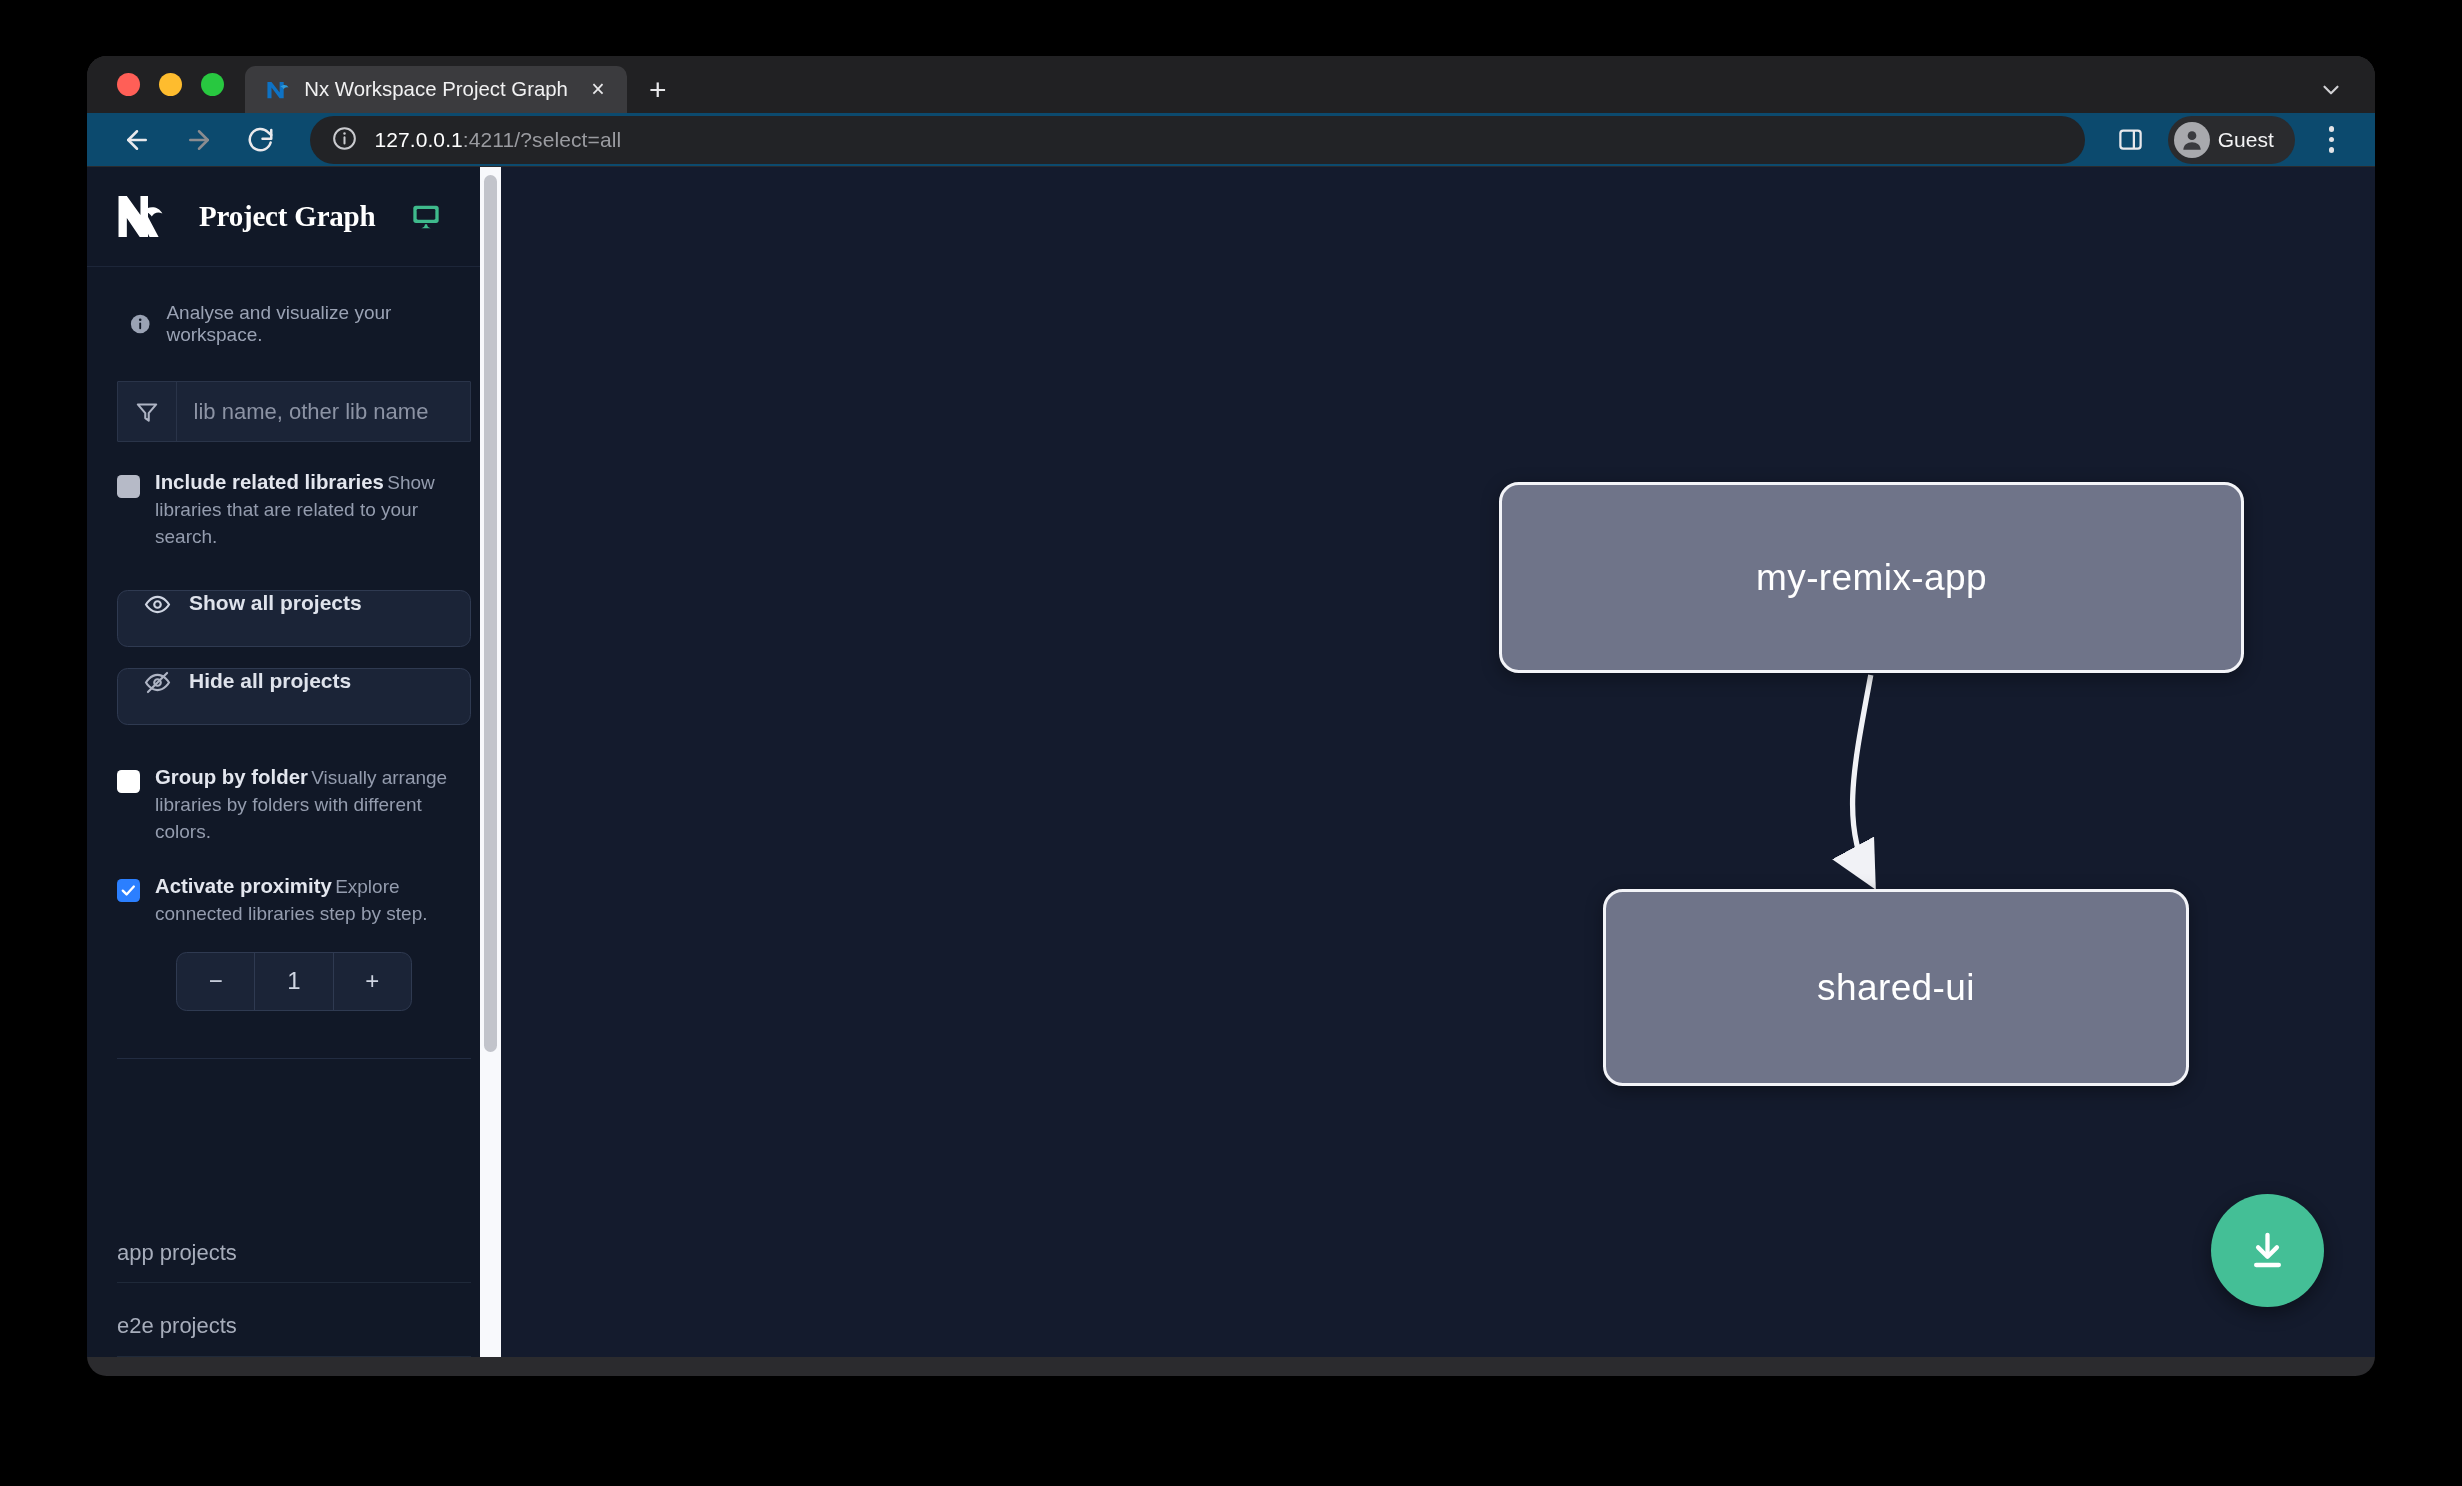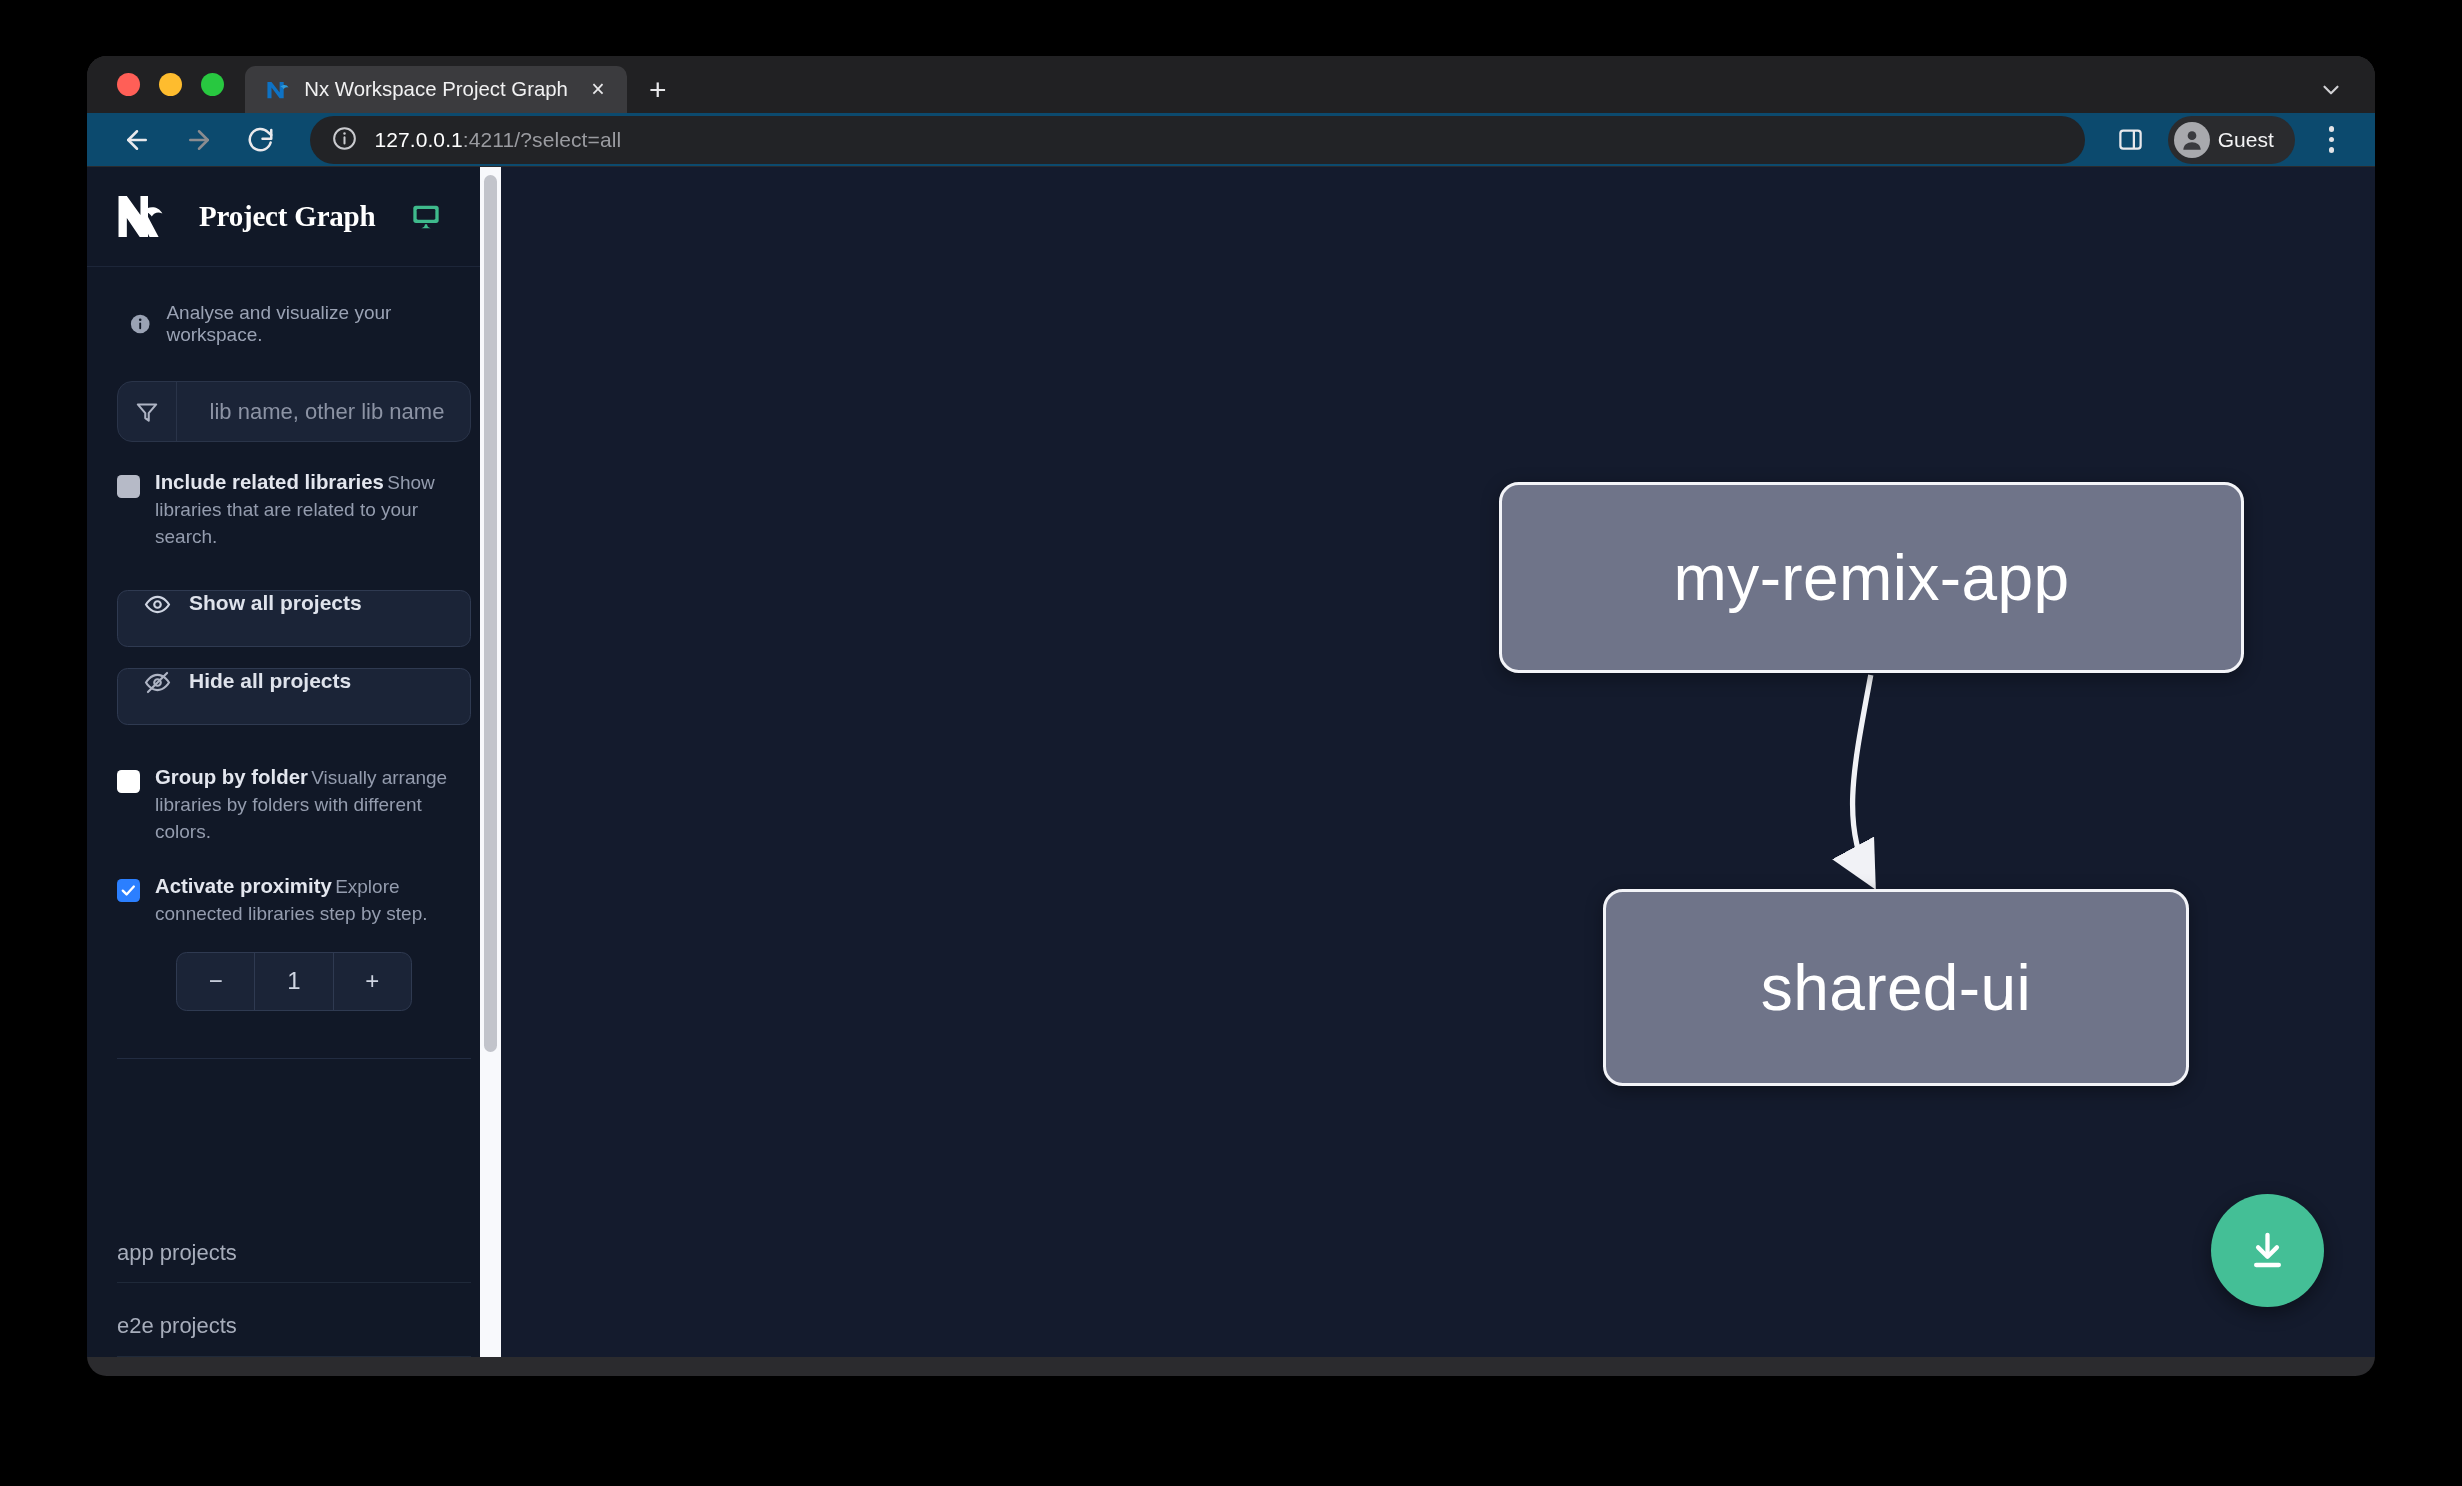--- a/index.html
+++ b/index.html
@@ -154,24 +154,23 @@
     display: flex; align-items: center; gap: 15px;
     padding: 35px 0 0 12px;
   }
   .tagline { color: #9aa2b4; font-size: 19px; }
 
   .filter-box {
     margin-top: 35px;
     height: 61px;
     background: #1b2437;
     border: 1.5px solid #2a3449;
-    border-radius: 15px;
+    border-radius: 1px;
     display: flex; align-items: center;
     overflow: hidden;
-    gap: 16px;
   }
   .filter-icon-wrap {
     width: 59px; height: 100%;
     display:flex; align-items:center; justify-content:center;
     border-right: 1.5px solid #2a3449;
     flex: 0 0 auto;
   }
   .filter-input {
     flex: 1 1 auto; height: 100%;
     background: transparent; border: 0; outline: none;
@@ -257,21 +256,21 @@
     background: #141b2d;
     overflow: hidden;
   }
   .node {
     position: absolute;
     background: #6f7489;
     border: 3.8px solid #f3f4f8;
     border-radius: 19.7px;
     display: flex; align-items: center; justify-content: center;
     color: #ffffff;
-    font-size: 64px;
+    font-size: 37px;
     letter-spacing: 0.4px;
     box-shadow: 0 4.5px 16.6px rgba(0,0,0,.35);
     font-family: "Liberation Sans", sans-serif;
   }
   #node-app { left: 998px; top: 315px; width: 745px; height: 191px; }
   #node-lib { left: 1102px; top: 722px; width: 586px; height: 197px; }
 
   .edge-svg { position: absolute; left: 0; top: 0; width: 100%; height: 100%; pointer-events: none; }
 
   .fab {

